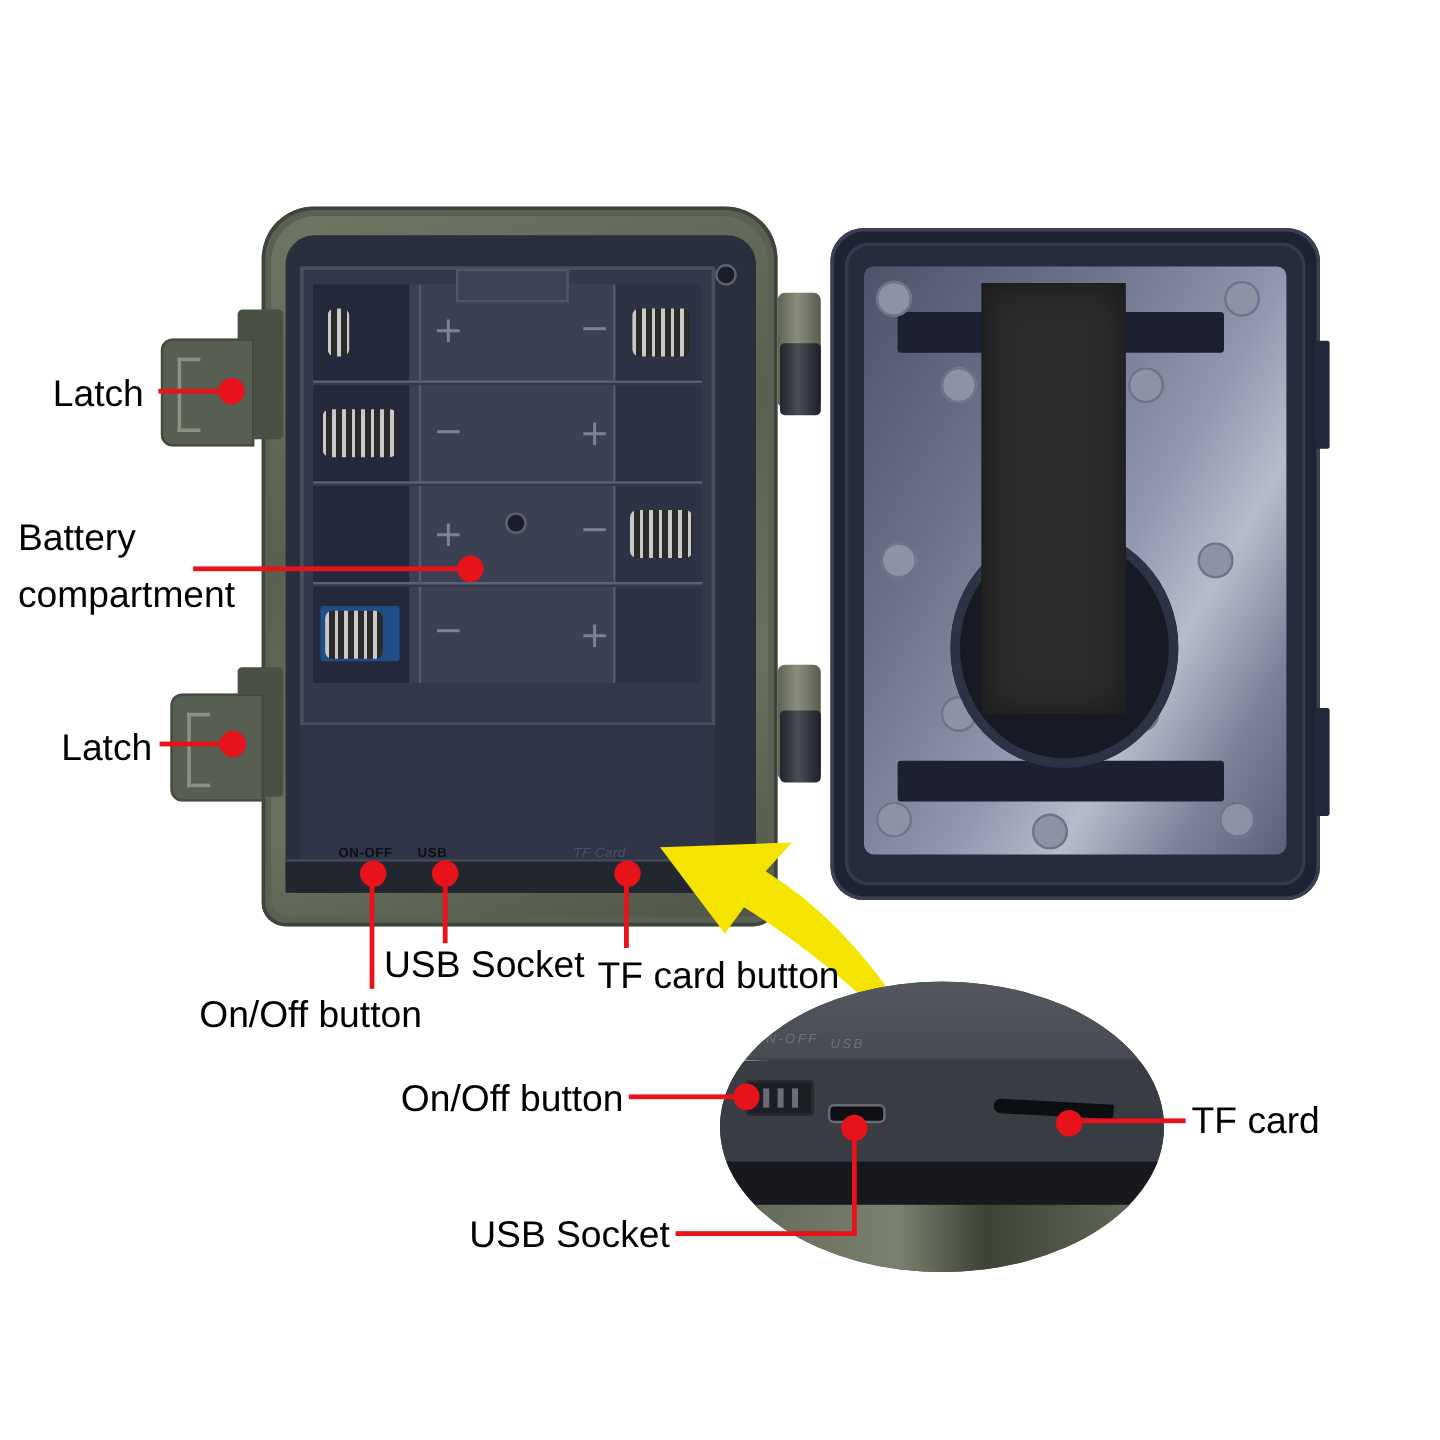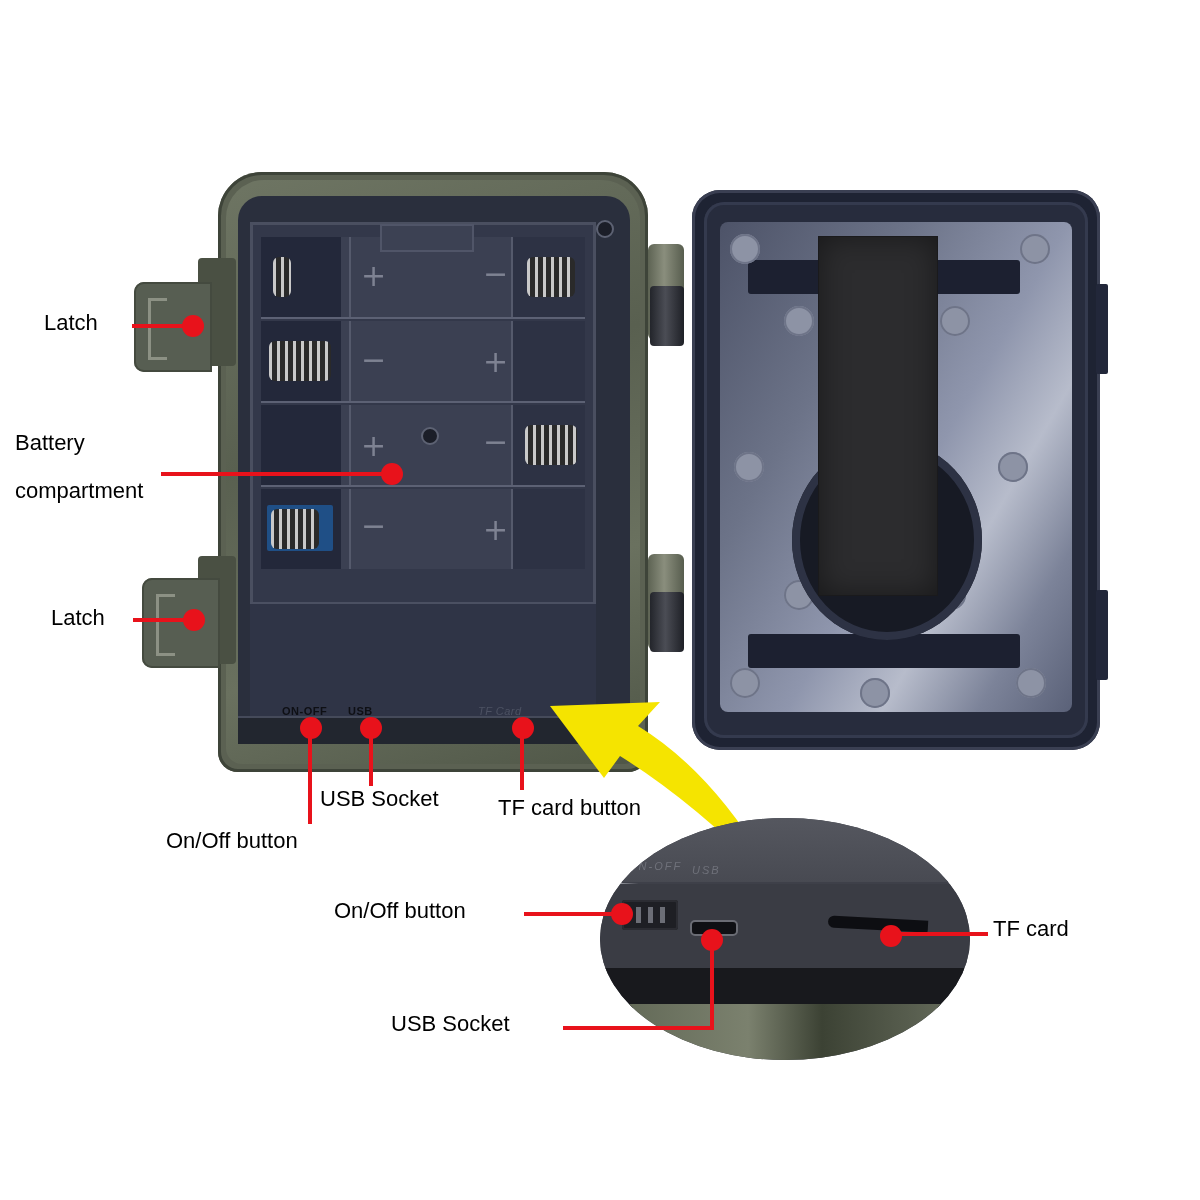--- a/index.html
+++ b/index.html
@@ -1,18 +1,18 @@
 <!DOCTYPE html>
 <html><head>
 <meta charset="utf-8">
 <style>
   html,body{margin:0;padding:0;background:#ffffff;}
   body{width:1200px;height:1200px;position:relative;overflow:hidden;font-family:"Liberation Sans",sans-serif;}
   .abs{position:absolute;}
-  .label{position:absolute;color:#000;font-size:22px;line-height:1;white-space:nowrap;font-family:"Liberation Sans",sans-serif;}
+  .label{position:absolute;color:#000;font-size:31px;line-height:1;white-space:nowrap;font-family:"Liberation Sans",sans-serif;}
   .line{position:absolute;background:#e8121b;}
   .dot{position:absolute;width:22px;height:22px;border-radius:50%;background:#e8121b;}
 
   
   .body-shell{left:218px;top:172px;width:430px;height:600px;border-radius:44px 44px 20px 20px;background:#5b6152;box-shadow:inset 0 0 0 3px #3e4439;}
   .body-camo{left:226px;top:180px;width:414px;height:584px;border-radius:38px 38px 16px 16px;background:linear-gradient(160deg,#6e7563 0%,#596050 40%,#6a715f 70%,#4f5647 100%);}
   .body-inner{left:238px;top:196px;width:392px;height:548px;border-radius:24px 24px 8px 8px;background:#2a2f3d;}
   .comp{left:250px;top:222px;width:340px;height:380px;background:#33384a;border:3px solid #4a4f60;}
   .comp-top{left:380px;top:224px;width:90px;height:24px;background:#3c4153;border:2px solid #505568;}
   .row{position:absolute;left:8px;width:324px;height:80px;background:#3b4052;border-bottom:2px solid #5c6174;}

